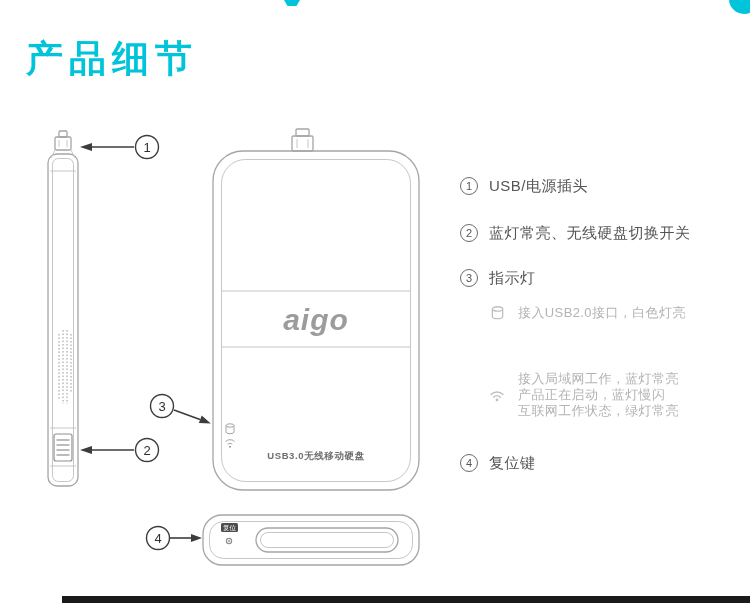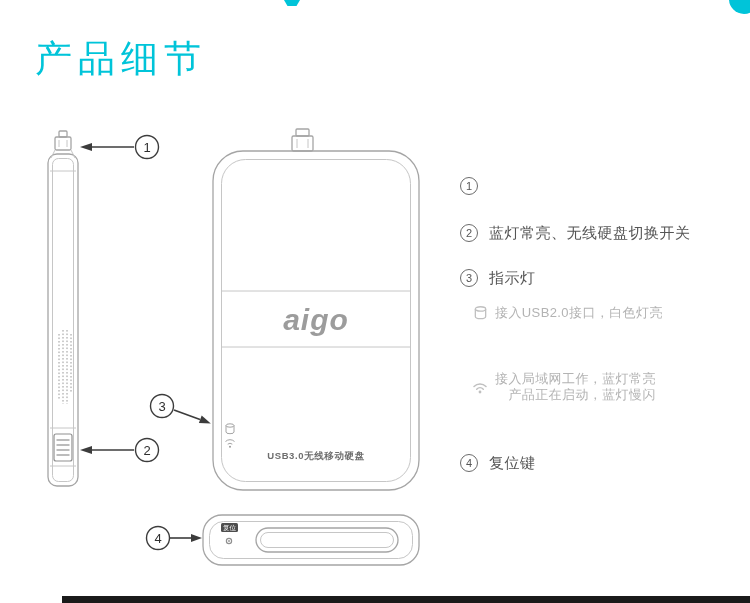--- a/index.html
+++ b/index.html
@@ -1,20 +1,20 @@
 <!DOCTYPE html>
 <html style="--accent: #00c4d9; --line-art: #a5a5a5; --text-primary: #555555; --text-muted: #b3b3b3;"><head>
 <meta charset="utf-8">
 <style>
   * { margin:0; padding:0; box-sizing:border-box; }
   html,body { background:#ffffff; }
   body { font-family:"Liberation Sans","DejaVu Sans",sans-serif; }
   .page { position:relative; width:750px; height:603px; background:#fff; overflow:hidden; }
 
-  .page-title { position:absolute; left:35px; top:34px; font-size:37px; font-weight:400;
+  .page-title { position:absolute; left:26px; top:34px; font-size:37px; font-weight:700;
                 letter-spacing:6px; color:var(--accent,#00c4d9); }
 
   .frag-mid { position:absolute; left:284px; top:0; width:16px; height:6px;
               background:var(--accent,#00c4d9); clip-path:polygon(0 0,100% 0,78% 100%,22% 100%); }
   .frag-corner { position:absolute; right:-9px; top:-16px; width:30px; height:30px;
                  border-radius:50%; background:var(--accent,#00c4d9); }
 
   svg.diagram { position:absolute; left:0; top:0; }
   .ln  { fill:none; stroke:var(--line-art,#a5a5a5); stroke-width:1.3; }
   .ln2 { fill:none; stroke:#c6c6c6; stroke-width:1; }
@@ -29,22 +29,22 @@
   .arrow line { stroke:#3c3c3c; stroke-width:1.6; }
   .arrow polygon { fill:#3c3c3c; stroke:none; }
   .co  { fill:#ffffff; stroke:#3c3c3c; stroke-width:1.4; }
   .con { font-size:13px; fill:#2f2f2f; font-family:"Liberation Sans","DejaVu Sans",sans-serif; }
 
   .ann { position:absolute; left:460px; height:18px; display:flex; align-items:center; gap:11px; }
   .co-num { width:18px; height:18px; border:1px solid #6b6b6b; border-radius:50%; font-size:11px;
             line-height:16px; text-align:center; color:var(--text-primary,#555); flex:0 0 18px; }
   .ann-label { font-size:15px; color:var(--text-primary,#555); letter-spacing:0.5px; white-space:nowrap; }
 
-  .note { position:absolute; left:471px; display:flex; align-items:center; gap:6px;
-          color:var(--text-muted,#b3b3b3);text-align:right; }
+  .note { position:absolute; left:488px; display:flex; align-items:center; gap:12px;
+          color:var(--text-muted,#b3b3b3); }
   .note-icon { width:18px; display:flex; justify-content:center; flex:0 0 18px; }
   .note-lines { font-size:13px; line-height:15.8px; letter-spacing:0.4px; white-space:nowrap; }
 
   .bottom-strip { position:absolute; left:62px; right:0; bottom:0; height:7px; background:#1a1a1a; }
 </style>
 </head>
 <body>
 
 <div class="page">
 
@@ -132,20 +132,21 @@
       <text class="con" x="147" y="454.5" text-anchor="middle">2</text>
       <circle class="co" cx="162" cy="406" r="11.5"></circle>
       <text class="con" x="162" y="410.5" text-anchor="middle">3</text>
       <circle class="co" cx="158" cy="538" r="11.5"></circle>
       <text class="con" x="158" y="542.5" text-anchor="middle">4</text>
     </g>
   </svg>
 
   <div class="ann" style="top:177px">
     <span class="co-num">1</span>
+    <span class="ann-label">USB/电源插头</span>
   </div>
 
   <div class="ann" style="top:224px">
     <span class="co-num">2</span>
     <span class="ann-label">蓝灯常亮、无线硬盘切换开关</span>
   </div>
 
   <div class="ann" style="top:269px">
     <span class="co-num">3</span>
     <span class="ann-label">指示灯</span>
@@ -167,20 +168,21 @@
     <span class="note-icon">
       <svg width="16" height="14" viewBox="0 0 16 14">
         <path d="M2,6.5 a8.5,8.5 0 0 1 12,0" fill="none" stroke="#c0c0c0" stroke-width="1.5" stroke-linecap="round"></path>
         <path d="M4.7,9.2 a4.7,4.7 0 0 1 6.6,0" fill="none" stroke="#c0c0c0" stroke-width="1.5" stroke-linecap="round"></path>
         <circle cx="8" cy="12" r="1.4" fill="#c0c0c0"></circle>
       </svg>
     </span>
     <div class="note-lines">
       <div>接入局域网工作，蓝灯常亮</div>
       <div>产品正在启动，蓝灯慢闪</div>
+      <div>互联网工作状态，绿灯常亮</div>
     </div>
   </div>
 
   <div class="ann" style="top:454px">
     <span class="co-num">4</span>
     <span class="ann-label">复位键</span>
   </div>
 
   <div class="bottom-strip"></div>
 </div>

